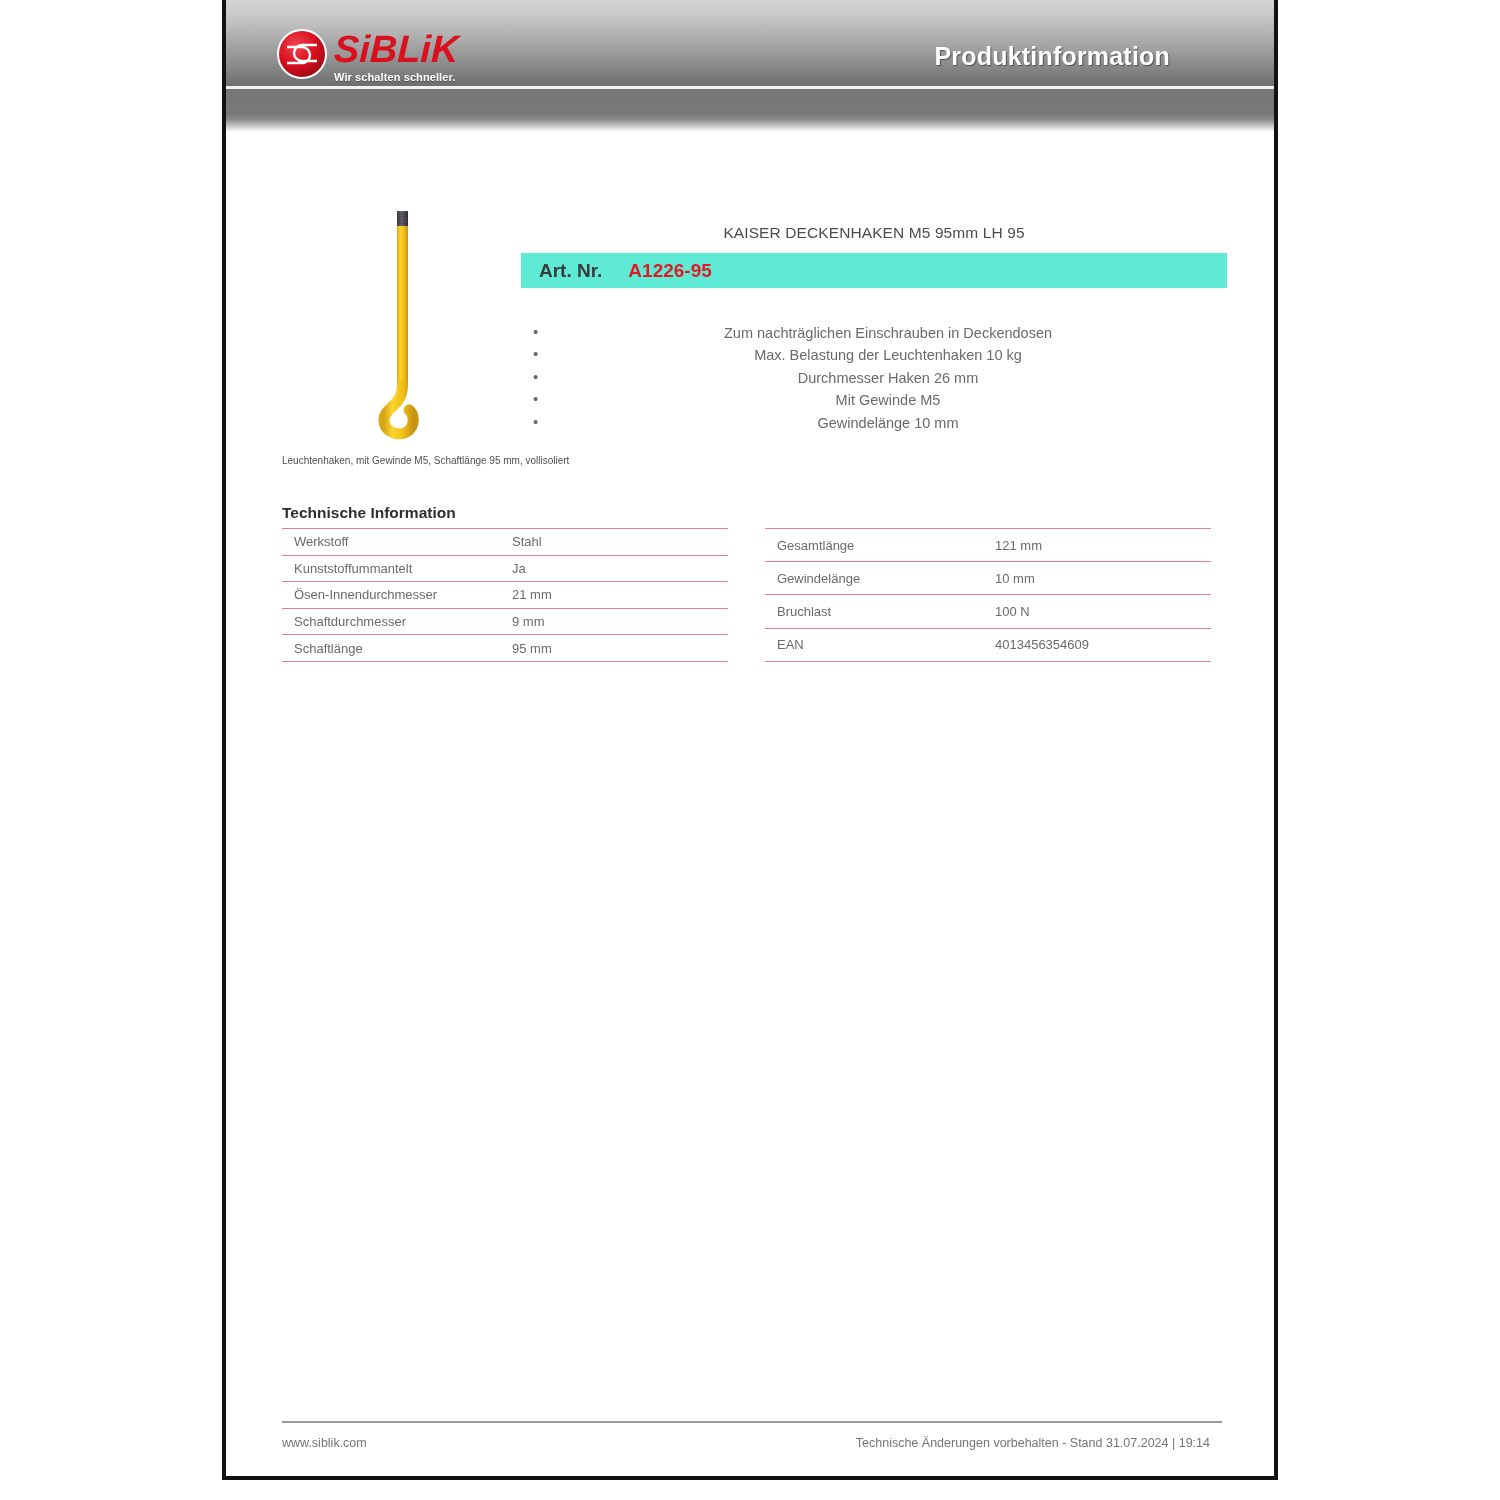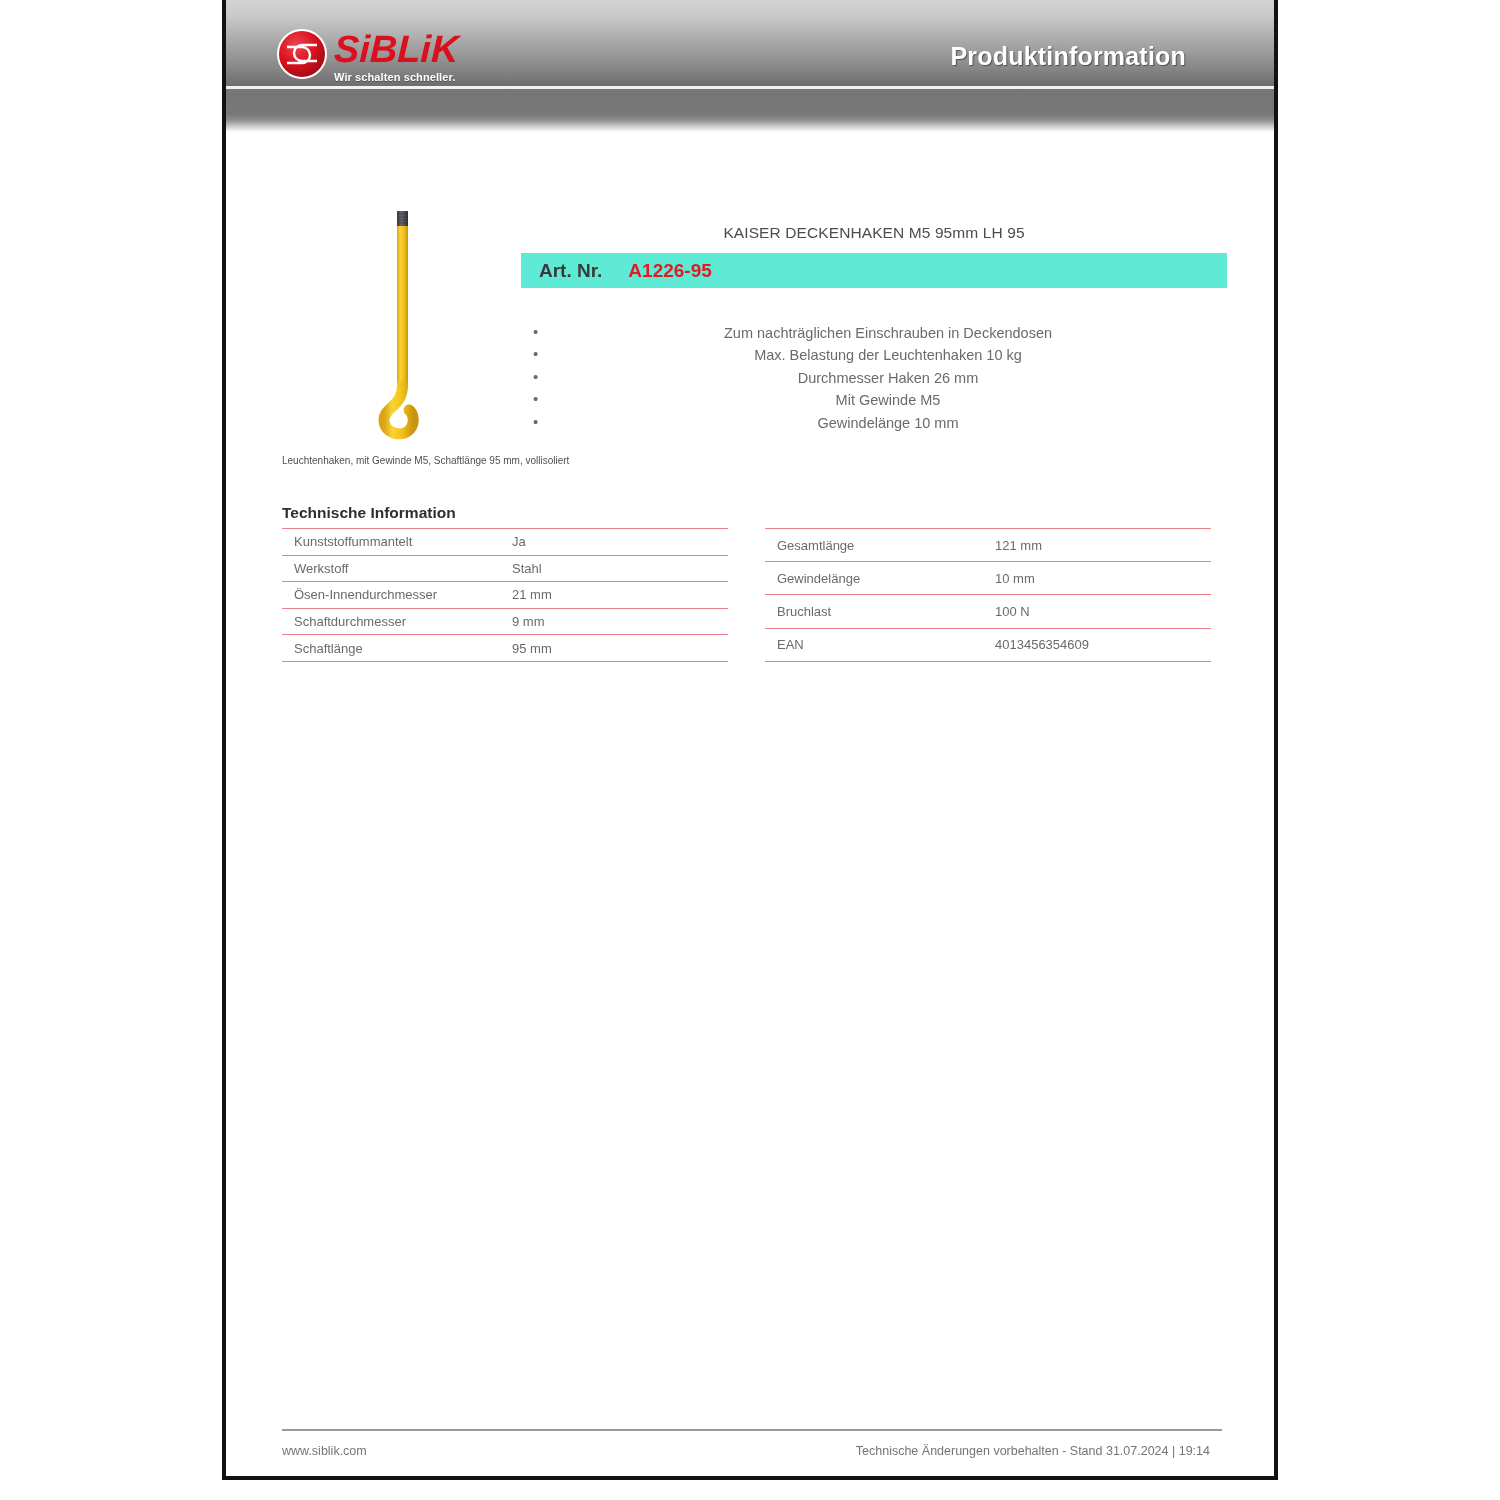--- a/index.html
+++ b/index.html
@@ -81,21 +81,21 @@
   .logo-tagline {
     font-size: 11px;
     font-weight: bold;
     color: #ffffff;
     margin-top: 3px;
     letter-spacing: 0.1px;
     text-shadow: 0 1px 0 rgba(0,0,0,0.35);
   }
   .header-title {
     position: absolute;
-    right: 88px;
+    right: 104px;
     top: 42px;
     font-size: 25px;
     font-weight: bold;
     color: #ffffff;
     text-shadow: 1px 1px 1px rgba(0,0,0,0.45);
     letter-spacing: 0.2px;
     text-align: right;
   }
 
   
@@ -208,21 +208,21 @@
     box-sizing: border-box;
   }
   .spec-table tr:first-child td { border-top: 1.4px solid #e8808c; }
   .spec-table td.k { width: 218px; }
   .spec-table td.v { width: 228px; }
 
   
   .footer {
     position: absolute;
     left: 56px;
-    bottom: 18px;
+    bottom: 26px;
     width: 940px;
   }
   .footer-rule {
     height: 1.6px;
     background: #9a9a9a;
     width: 100%;
   }
   .footer-row {
     display: flex;
     justify-content: space-between;
@@ -317,26 +317,26 @@
 
     <div class="description">Leuchtenhaken, mit Gewinde M5, Schaftlänge 95 mm, vollisoliert</div>
 
     <div class="tech-section">
       <div class="tech-heading">Technische Information</div>
 
       <div class="tables">
         <table class="spec-table">
           <tbody>
             <tr>
+              <td class="k">Werkstoff</td>
+              <td class="v">Stahl</td>
+            </tr>
+            <tr>
               <td class="k">Kunststoffummantelt</td>
               <td class="v">Ja</td>
-            </tr>
-            <tr>
-              <td class="k">Werkstoff</td>
-              <td class="v">Stahl</td>
             </tr>
             <tr>
               <td class="k">Ösen-Innendurchmesser</td>
               <td class="v">21 mm</td>
             </tr>
             <tr>
               <td class="k">Schaftdurchmesser</td>
               <td class="v">9 mm</td>
             </tr>
             <tr>

